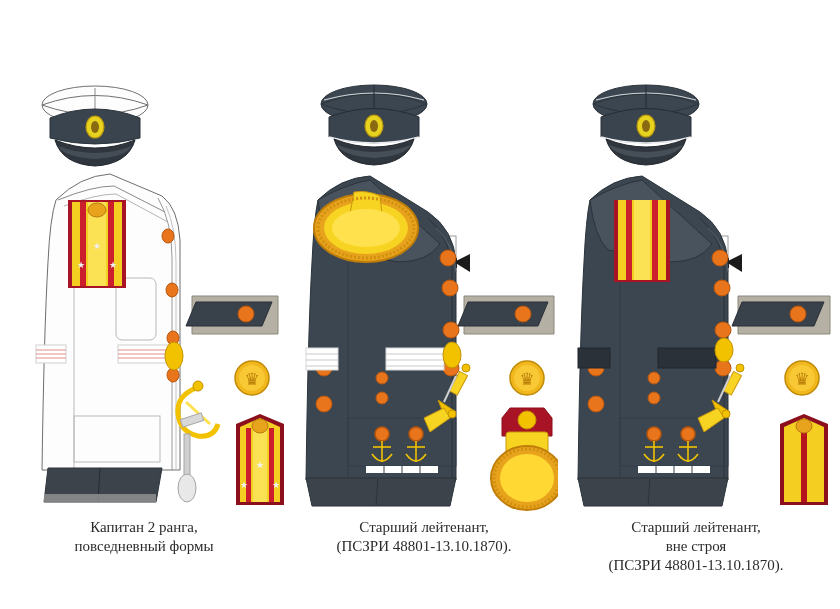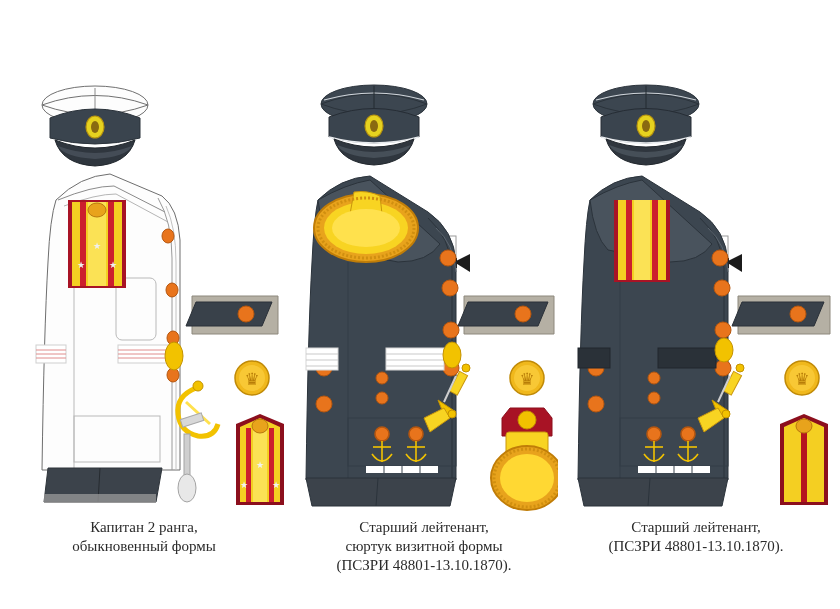--- a/index.html
+++ b/index.html
@@ -387,27 +387,27 @@
       <line x1="182" y1="376" x2="170" y2="402" stroke="#cfcfcf" stroke-width="2"></line>
       <path d="M164 400 L182 412 L172 420 Z" fill="#f2c200" stroke="#c49200" stroke-width="1"></path>
       <path d="M150 418 L170 408 L176 418 L156 432 Z" fill="#f8d422" stroke="#c9960c" stroke-width="1"></path>
       <circle cx="178" cy="414" r="4" fill="#f2c200" stroke="#c49200" stroke-width="1"></circle>
     </g>
   </svg>
   </div>
 
   <div class="caption cap1">
     <div>Капитан 2 ранга,</div>
-    <div>обыкновенный  формы</div>
+    <div>повседневный  формы</div>
   </div>
 
   <div class="caption cap2">
     <div>Старший лейтенант,</div>
-    <div>сюртук визитной формы</div>
     <div>(ПСЗРИ 48801-13.10.1870).</div>
   </div>
 
   <div class="caption cap3">
     <div>Старший лейтенант,</div>
+    <div>вне строя</div>
     <div>(ПСЗРИ 48801-13.10.1870).</div>
   </div>
 
 </div>
 
 </body></html>

